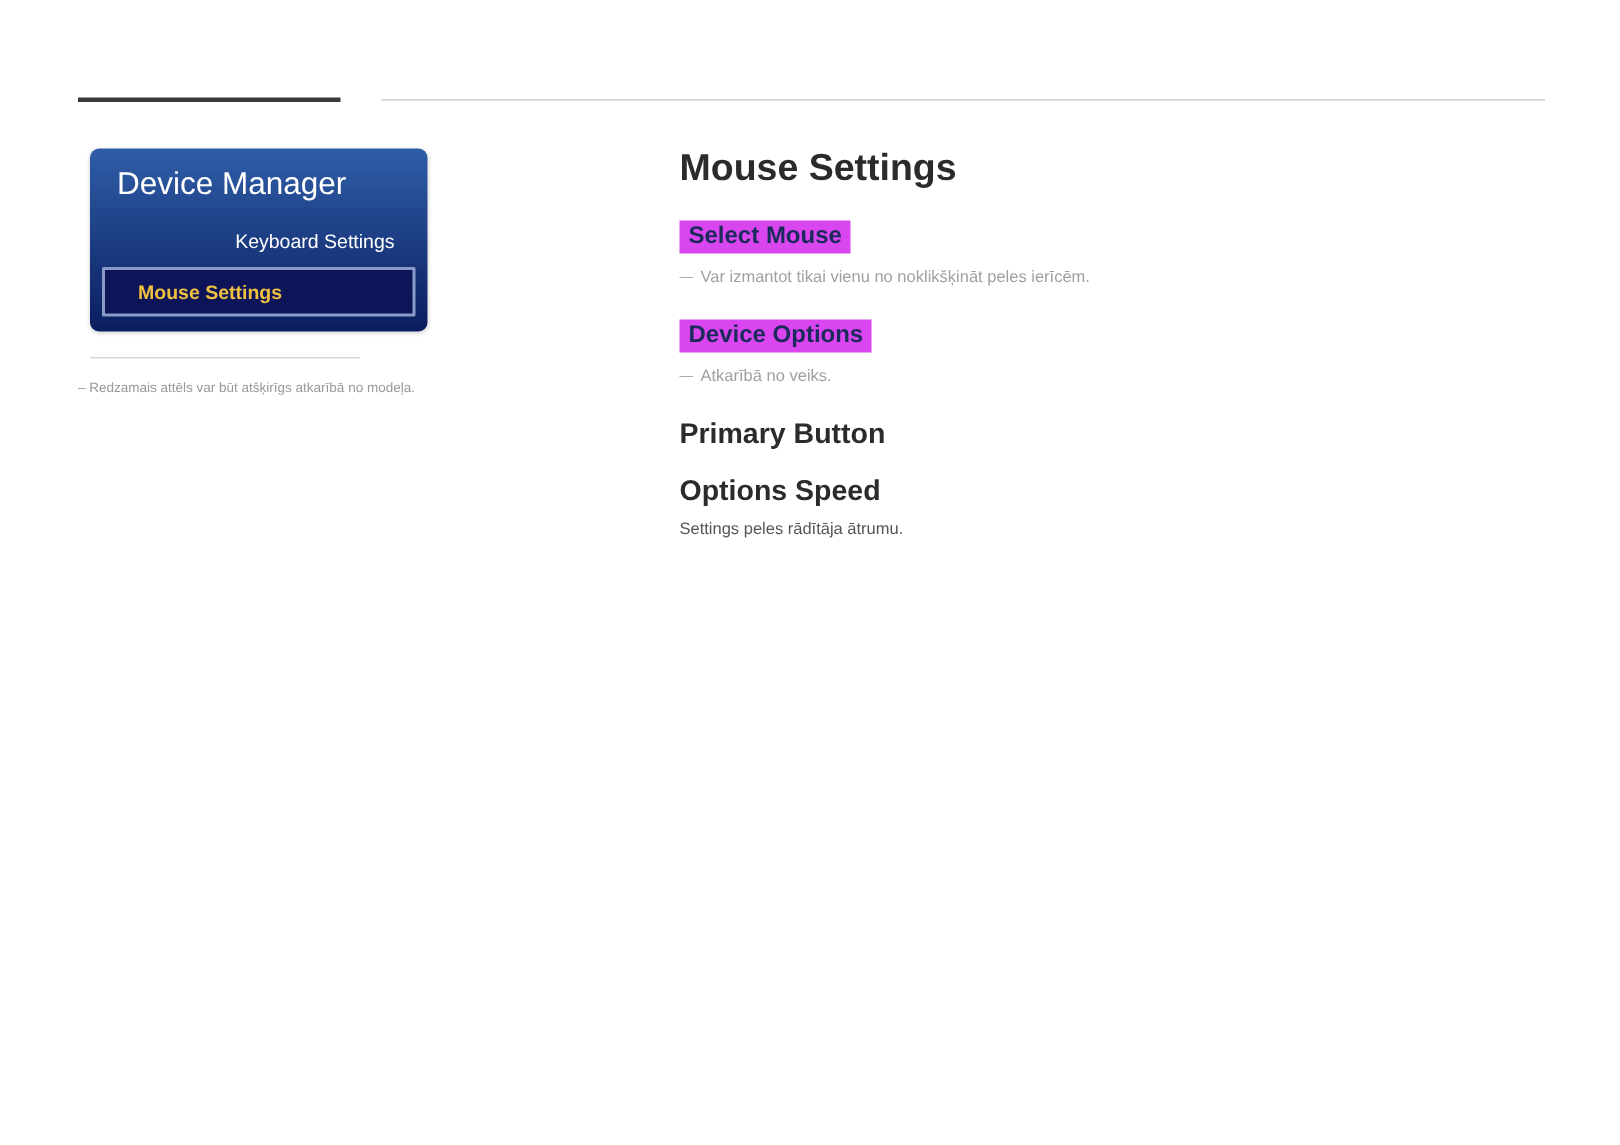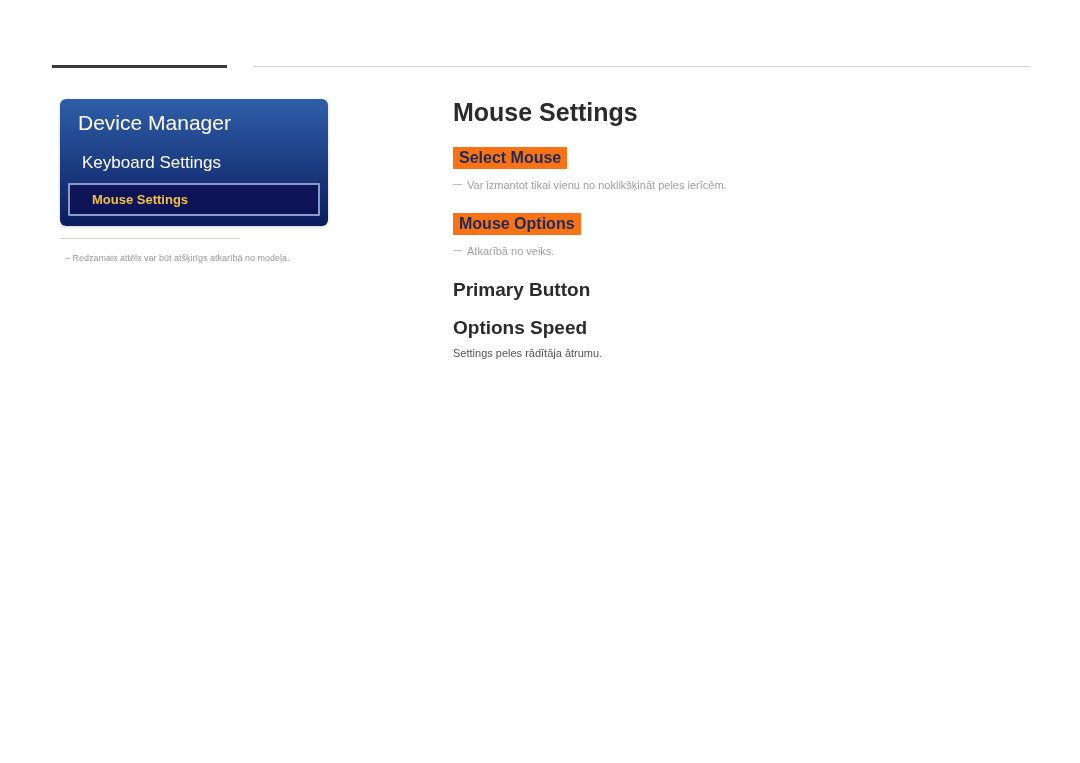--- a/index.html
+++ b/index.html
@@ -32,38 +32,39 @@
       left: 254px;
       right: 50px;
       height: 1px;
       background: #d0d0d0;
     }
     
     .sidebar-panel {
       position: absolute;
       top: 99px;
       left: 60px;
-      width: 268px;
+      width: 225px;
       border-radius: 6px;
       overflow: hidden;
       background: linear-gradient(to bottom, #2f5ea8 0%, #0a1d5e 100%);
       box-shadow: 0 1px 3px rgba(0,0,0,0.2);
     }
     
     .panel-title {
       color: #ffffff;
       font-size: 21px;
       font-weight: 400;
       padding: 12px 18px 10px 18px;
     }
     
     .panel-item {
       color: #ffffff;
-      font-size: 17px;
+      font-size: 13px;
       padding: 8px 22px;
+      text-align: right;
     }
     
     .panel-item-selected {
       color: #f0c040;
       font-size: 13px;
       font-weight: bold;
       padding: 7px 22px;
       margin: 2px 8px 10px 8px;
       background: #0d1457;
       border: 2px solid #8a9bc8;
@@ -75,21 +76,21 @@
       top: 238px;
       left: 60px;
       width: 180px;
       height: 1px;
       background: #d5d5d5;
     }
     
     .sidebar-footnote {
       position: absolute;
       top: 253px;
-      left: 65px;
+      left: 52px;
       font-size: 9px;
       color: #999999;
     }
     
     .sidebar-footnote::before {
       content: "– ";
     }
     
     .main-content {
       position: absolute;
@@ -100,21 +101,21 @@
     
     .page-title {
       font-size: 25px;
       font-weight: bold;
       color: #2b2b2b;
       margin-bottom: 20px;
     }
     
     .section-heading {
       display: inline-block;
-      background: #f97316;
+      background: #d946ef;
       color: #1a2a5a;
       font-size: 16px;
       font-weight: bold;
       padding: 2px 6px;
       margin-bottom: 10px;
     }
     
     .body-text {
       font-size: 11px;
       color: #555555;
@@ -171,21 +172,21 @@
 
 <div class="main-content">
   <div class="page-title">Mouse Settings</div>
 
   <div class="section-block">
     <div class="section-heading">Select Mouse</div>
     <div class="note-text">Var izmantot tikai vienu no noklikšķināt peles ierīcēm.</div>
   </div>
 
   <div class="section-block">
-    <div class="section-heading">Mouse Options</div>
+    <div class="section-heading">Device Options</div>
     <div class="note-text">Atkarībā no veiks.</div>
     
     <div class="sub-block">
       <div class="sub-heading">Primary Button</div>
     </div>
     
     <div class="sub-block">
       <div class="sub-heading">Options Speed</div>
       <div class="body-text">Settings peles rādītāja ātrumu.</div>
     </div>

